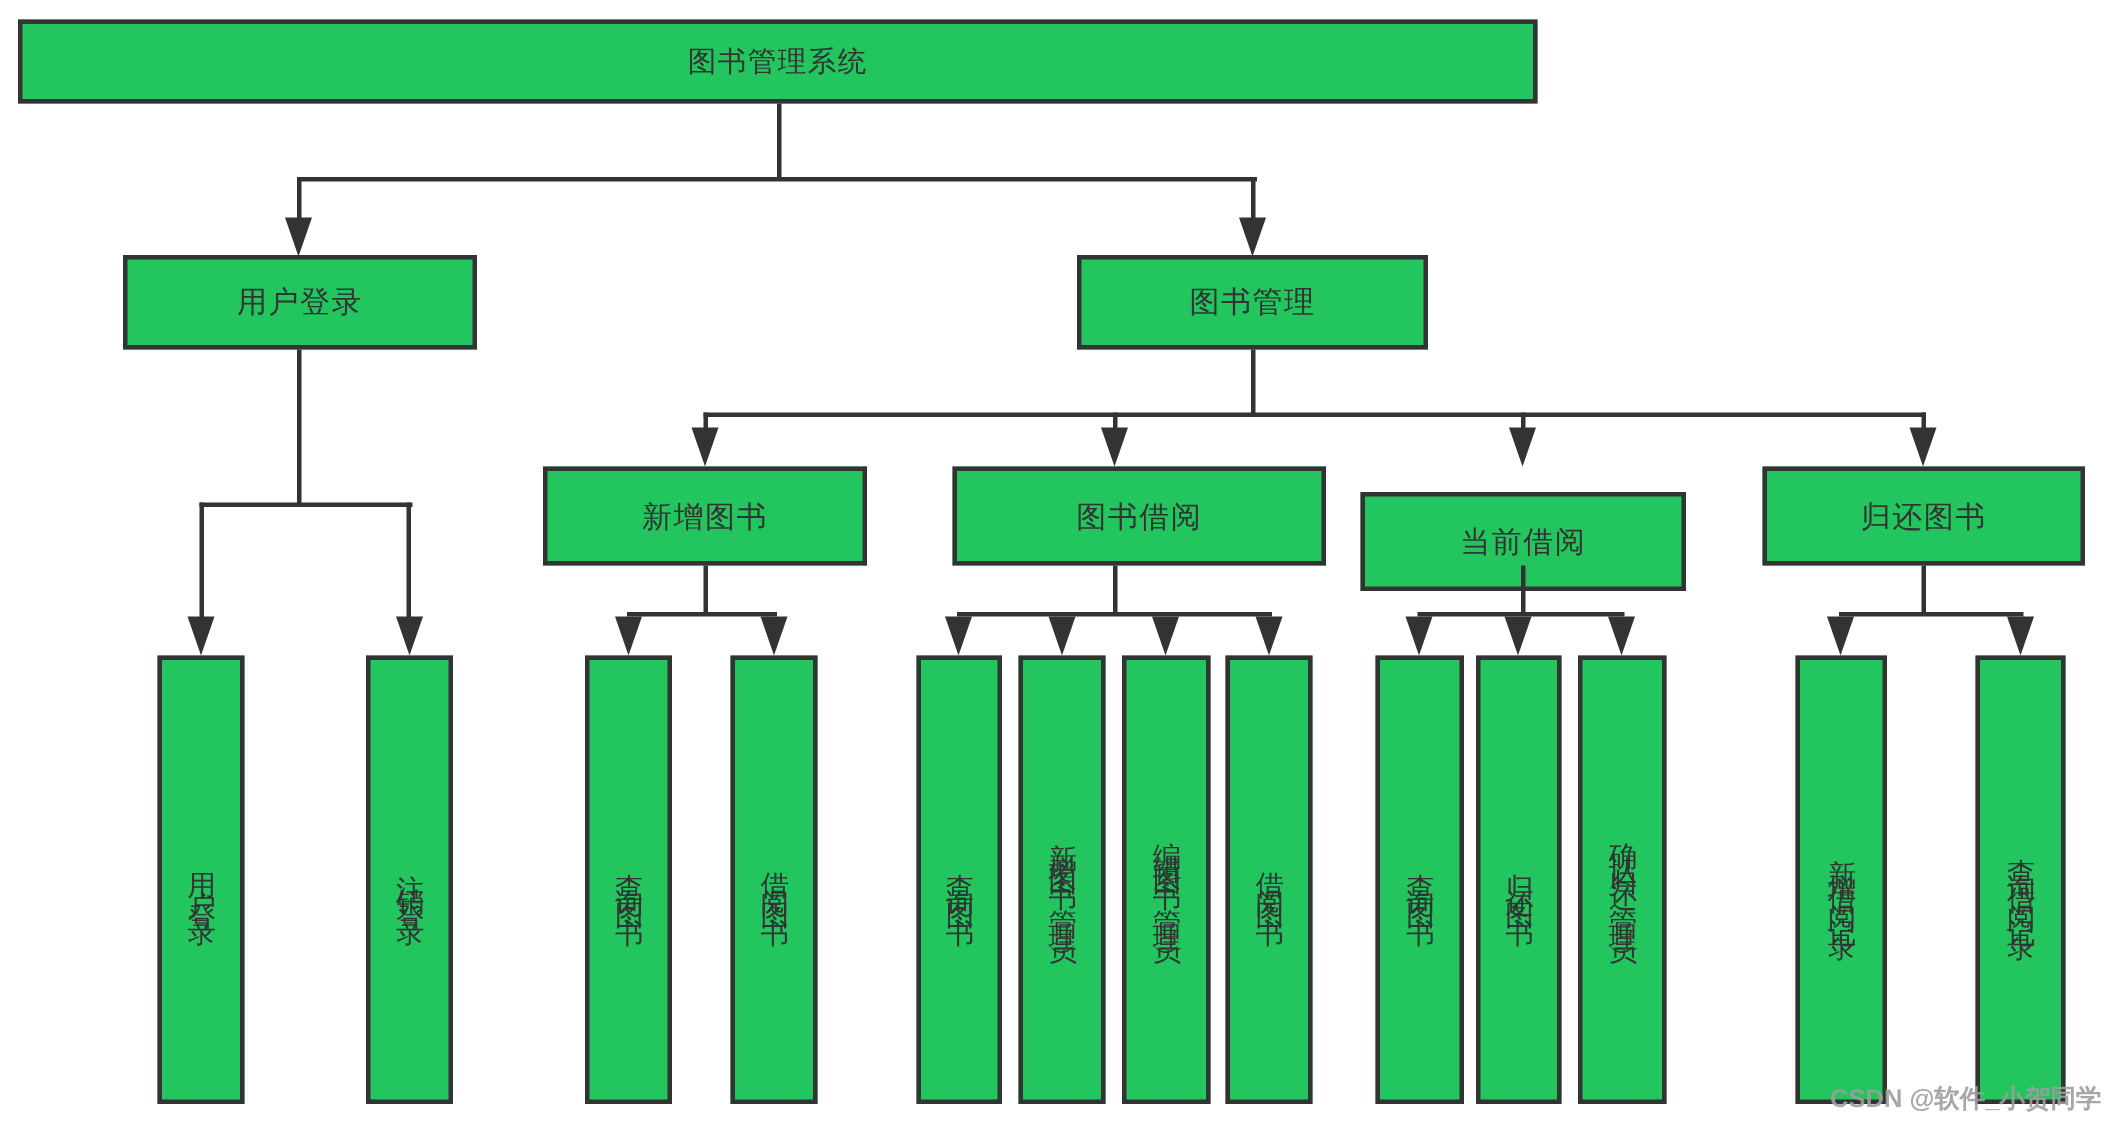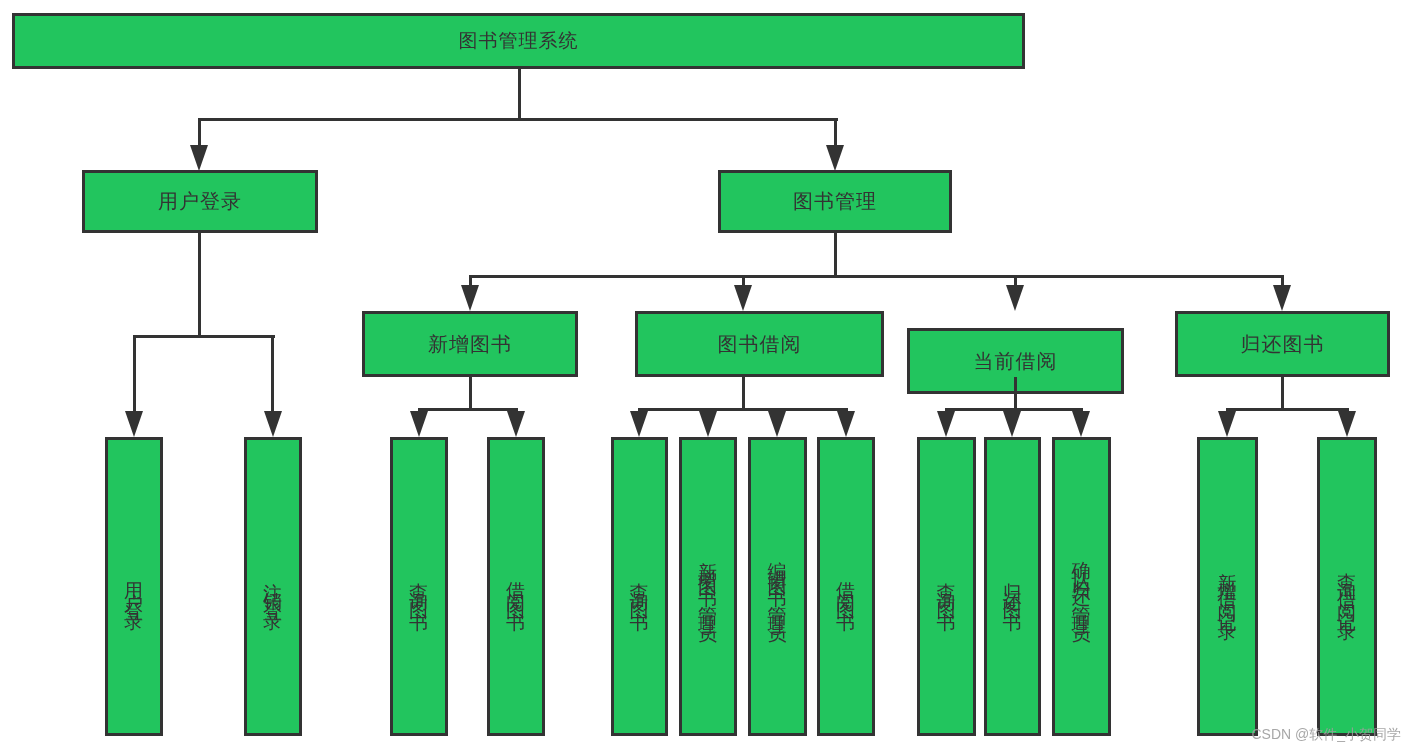--- a/index.html
+++ b/index.html
@@ -39,24 +39,25 @@
     position: absolute;
     width: 0; height: 0;
     border-left: 9px solid transparent;
     border-right: 9px solid transparent;
     border-top: 26px solid #333333;
   }
   .watermark {
     position: absolute;
     right: 4px;
     bottom: 3px;
-    font-size: 14px;
+    font-size: 17px;
     color: #9e9e9e;
     opacity: 0.9;
     white-space: nowrap;
+    font-weight: bold;
   }
 </style>
 </head>
 <body>
 
 <div id="canvas">
 
   <div class="box" style="left:12px; top:13px; width:1013px; height:56px;">
     <span class="root-label">图书管理系统</span>
   </div>

